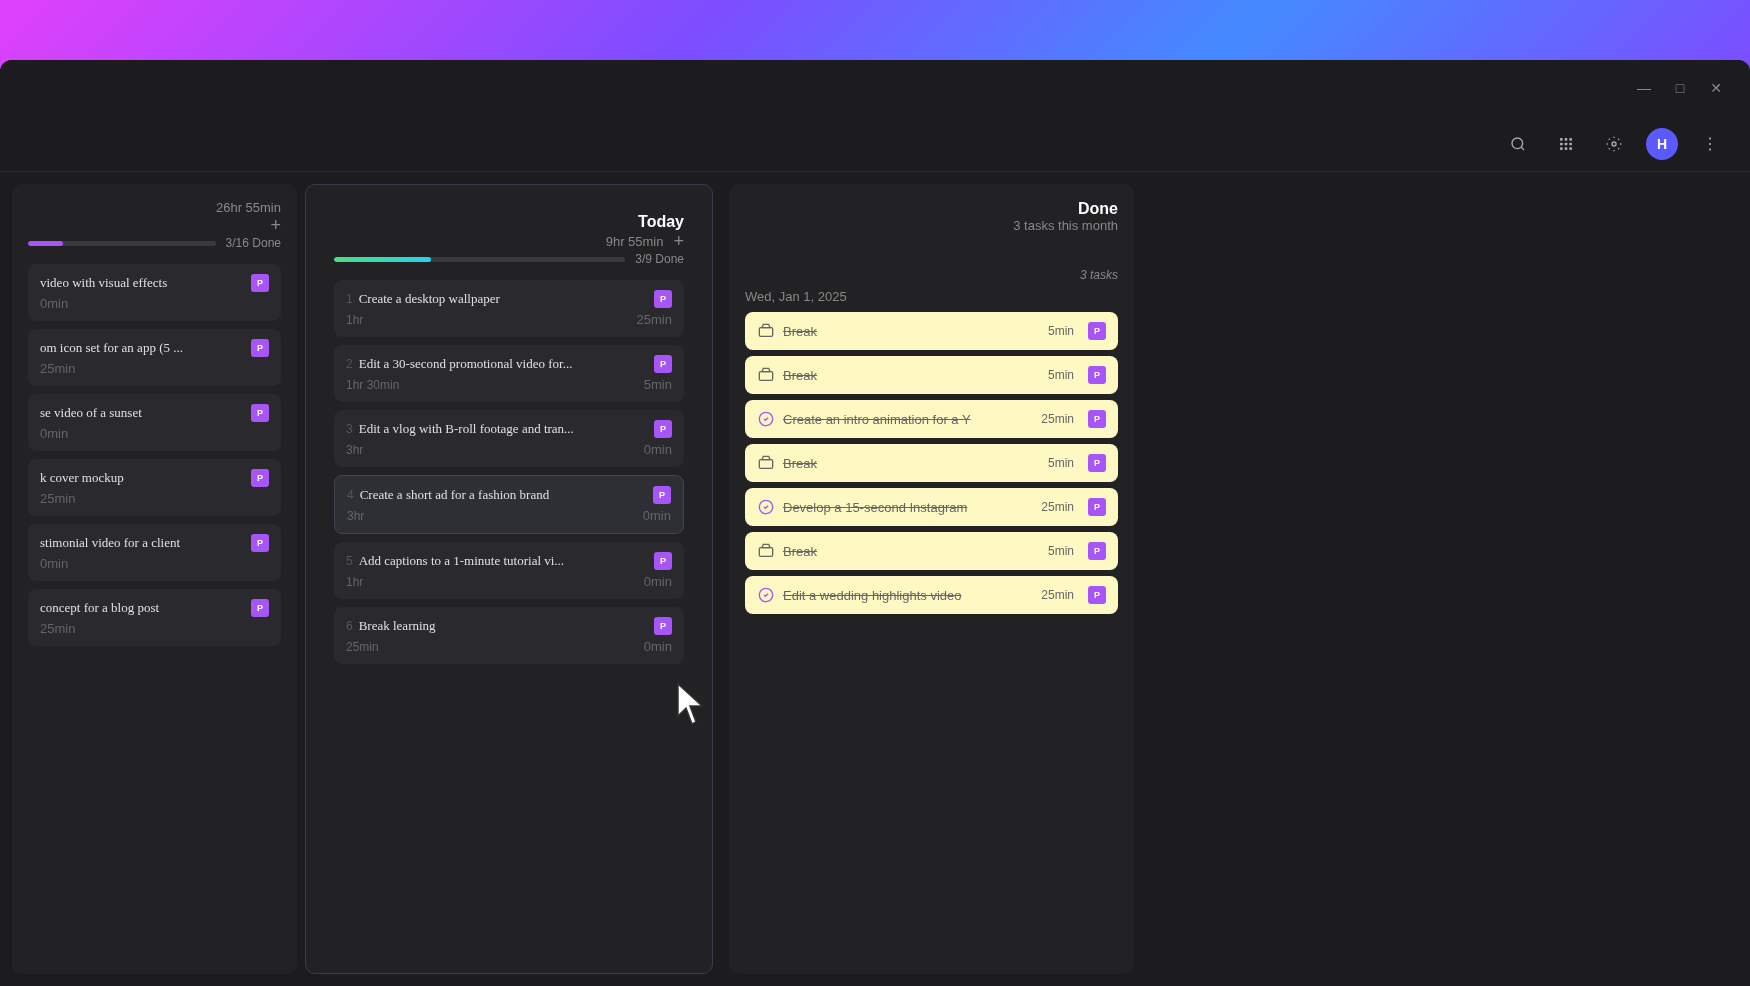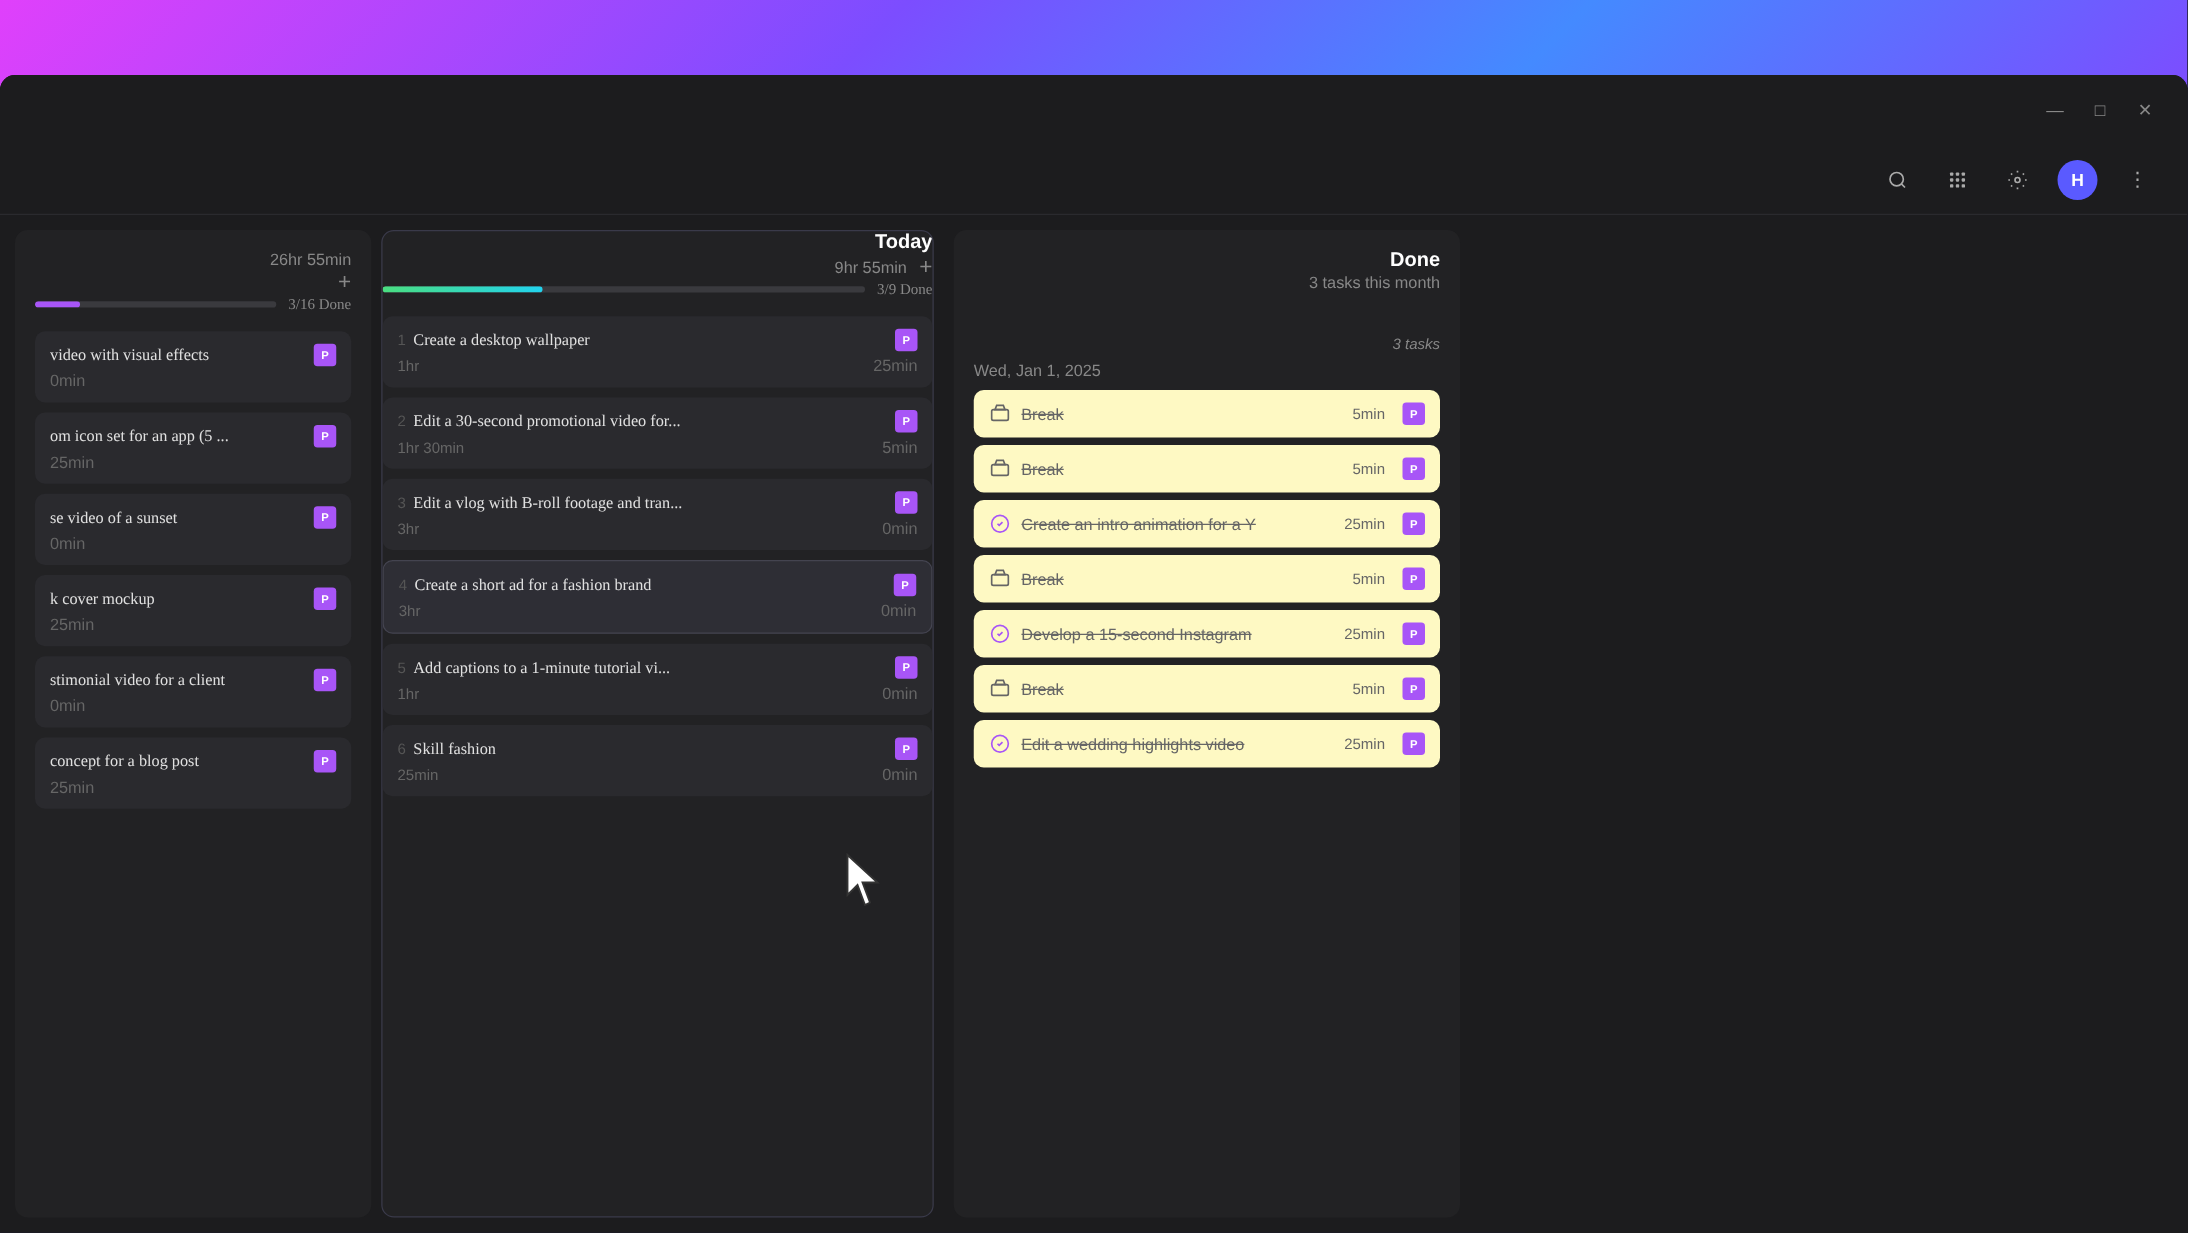--- a/index.html
+++ b/index.html
@@ -145,21 +145,20 @@
       cursor: pointer;
       font-size: 18px;
     }
 
     .progress-row {
       display: flex;
       align-items: center;
       justify-content: space-between;
       margin-bottom: 14px;
       gap: 10px;
-      font-family: Liberation Serif, serif;
     }
 
     .progress-bar-bg {
       flex: 1;
       height: 5px;
       background: #3a3a3e;
       border-radius: 3px;
       overflow: hidden;
     }
 
@@ -227,25 +226,25 @@
       color: #666;
     }
 
     .task-time {
       font-size: 13px;
       color: #666;
     }
 
     
     .middle-column {
-      width: 442px;
+      width: 408px;
       background: #222224;
       border-radius: 10px;
       margin: 12px 8px;
-      padding: 0;
+      padding: 28px;
       overflow: hidden;
       flex-shrink: 0;
       border: 1.5px solid #3a3a4a;
       position: relative;
     }
 
     
     .right-column {
       width: 405px;
       background: #222224;
@@ -534,21 +533,21 @@
         </div>
         <div class="task-bottom">
           <span class="task-duration">1hr</span>
           <span class="task-time">0min</span>
         </div>
       </div>
 
       <div class="task-item">
         <div class="task-top">
           <span class="task-number">6</span>
-          <span class="task-name">Skill fashion</span>
+          <span class="task-name">Break learning</span>
           <div class="task-badge">P</div>
         </div>
         <div class="task-bottom">
           <span class="task-duration">25min</span>
           <span class="task-time">0min</span>
         </div>
       </div>
     </div>
 
     <div class="right-column">

